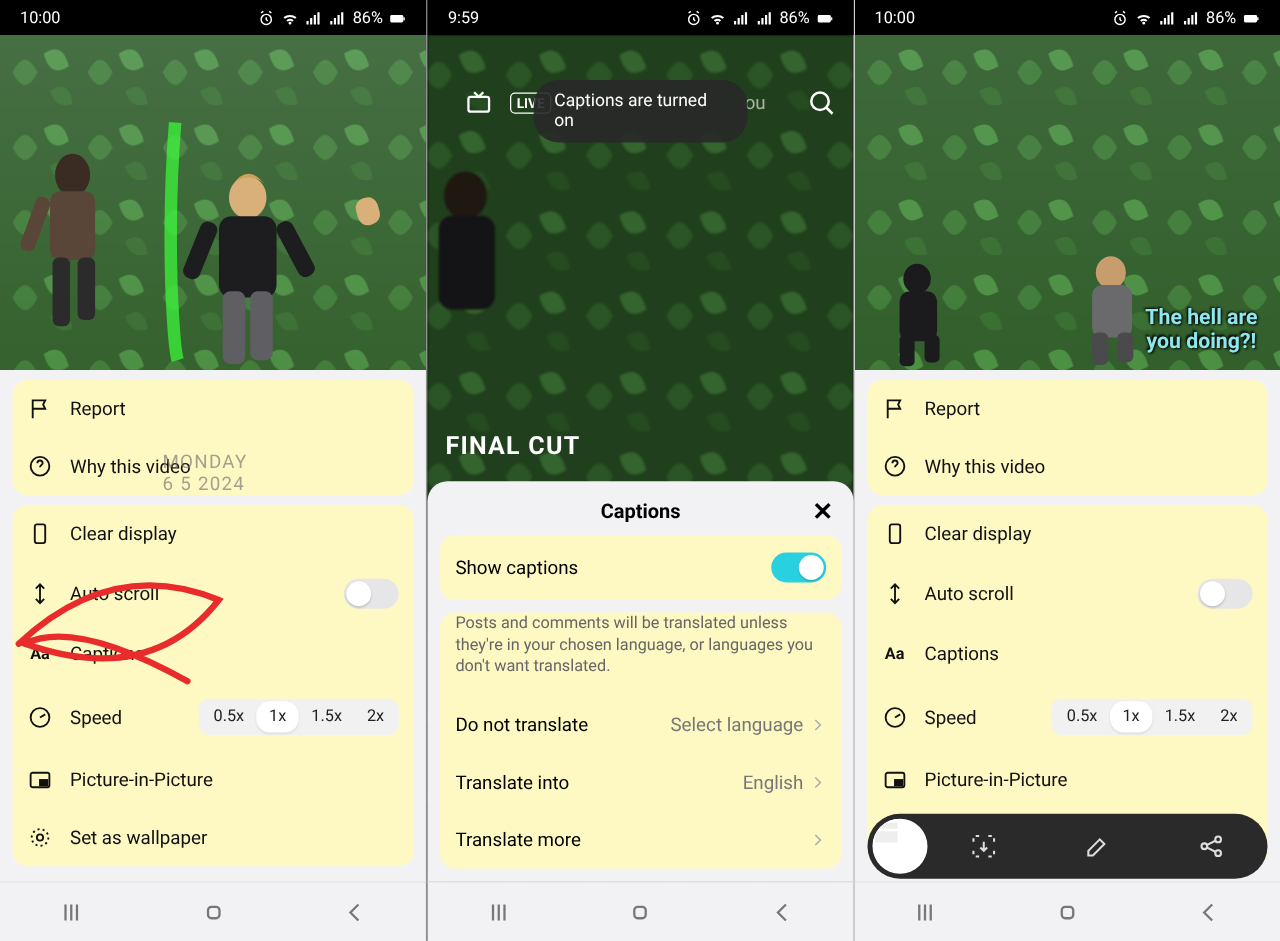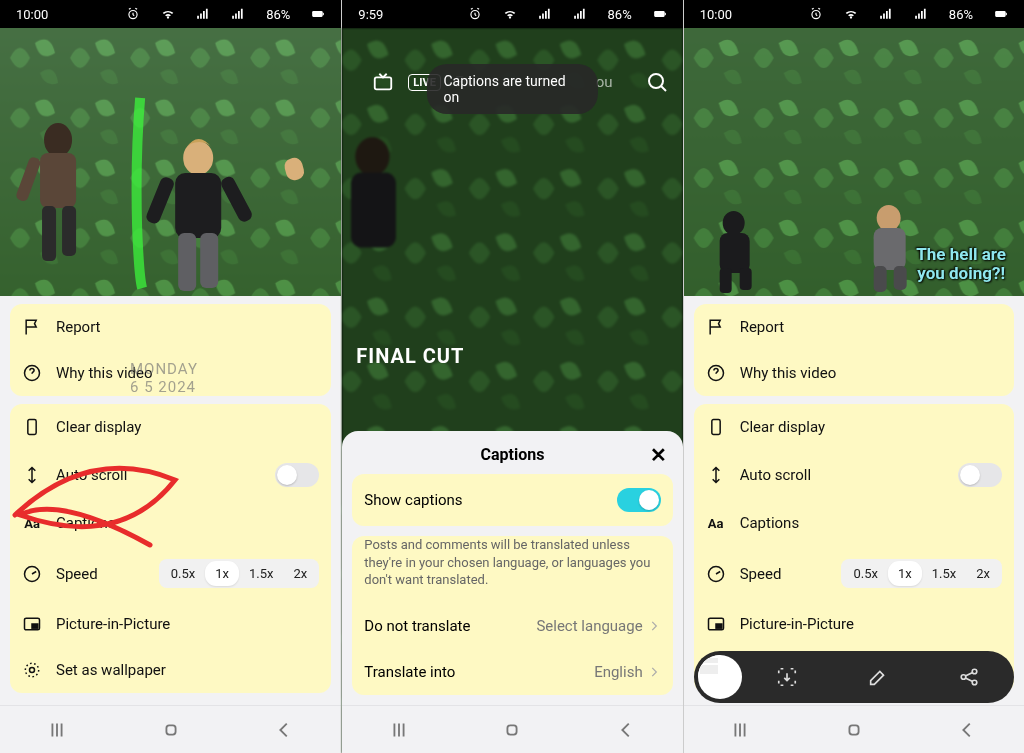--- a/index.html
+++ b/index.html
@@ -1,20 +1,20 @@
 <!DOCTYPE html>
 <html><head>
 <meta charset="utf-8">
 <style>
   * { box-sizing: border-box; margin: 0; padding: 0; font-family: -apple-system, BlinkMacSystemFont, "Segoe UI", Roboto, Helvetica, Arial, sans-serif; }
   body { display: flex; width: 1024px; height: 753px; background: #fff; overflow: hidden; }
   .phone { width: 341.33px; height: 753px; display: flex; flex-direction: column; position: relative; background: #f2f2f4; }
   .phone + .phone { border-left: 1px solid #ccc; }
   .statusbar { height: 28px; background: #000; color: #fff; display: flex; align-items: center; justify-content: space-between; padding: 0 16px; font-size: 13px; position: relative; z-index: 30;}
-  .statusbar .right { display: flex; align-items: center; gap: 21px; }
+  .statusbar .right { display: flex; align-items: flex-end; gap: 5px; }
   .statusbar svg { width:14px; height:14px; }
   .video-area { position: relative; overflow: hidden; flex: 0 0 auto; }
   .jungle { width:100%; height:100%; position:absolute; inset:0; }
   .sheet { background: #f2f2f4; flex: 1 1 auto; display: flex; flex-direction:column; border-radius: 14px 14px 0 0; padding: 8px 10px 0 10px; gap: 8px;}
   .card { background:#fef9c3; border-radius: 12px; }
   .row { display:flex; align-items:center; gap: 14px; padding: 13px 12px; font-size: 15px; color:#111; position:relative;}
   .row .icon { width:20px; height:20px; flex:0 0 20px; display:flex; align-items:center; justify-content:center;}
   .row .label { flex:1;}
   .toggle { width:44px; height:24px; border-radius:12px; background:#e6e6e8; position:relative; }
   .toggle::after { content:""; position:absolute; width:20px; height:20px; border-radius:50%; background:#fff; top:2px; left:2px; box-shadow:0 1px 2px rgba(0,0,0,.2);}
@@ -289,20 +289,28 @@
         </div>
         <div class="co-row">
           <span>Translate into</span>
           <span class="co-value">
               <span>English</span>
               <svg width="14" height="14" viewBox="0 0 24 24" fill="none" stroke="#aaa" stroke-width="2">
                 <path d="M9 5l7 7-7 7"></path>
               </svg>
             </span>
         </div>
+        <div class="co-row">
+          <span>Translate more</span>
+          <span class="co-value">
+              <svg width="14" height="14" viewBox="0 0 24 24" fill="none" stroke="#aaa" stroke-width="2">
+                <path d="M9 5l7 7-7 7"></path>
+              </svg>
+            </span>
+        </div>
       </div>
     </div>
 
     <div class="navbar" style="position:absolute;bottom:0;left:0;right:0;">
       <svg viewBox="0 0 24 24" fill="none" stroke="#777" stroke-width="2">
           <path d="M7 5v14M12 5v14M17 5v14"></path>
         </svg>
       <svg viewBox="0 0 24 24" fill="none" stroke="#777" stroke-width="2">
           <rect x="7" y="7" width="10" height="10" rx="3"></rect>
         </svg>

